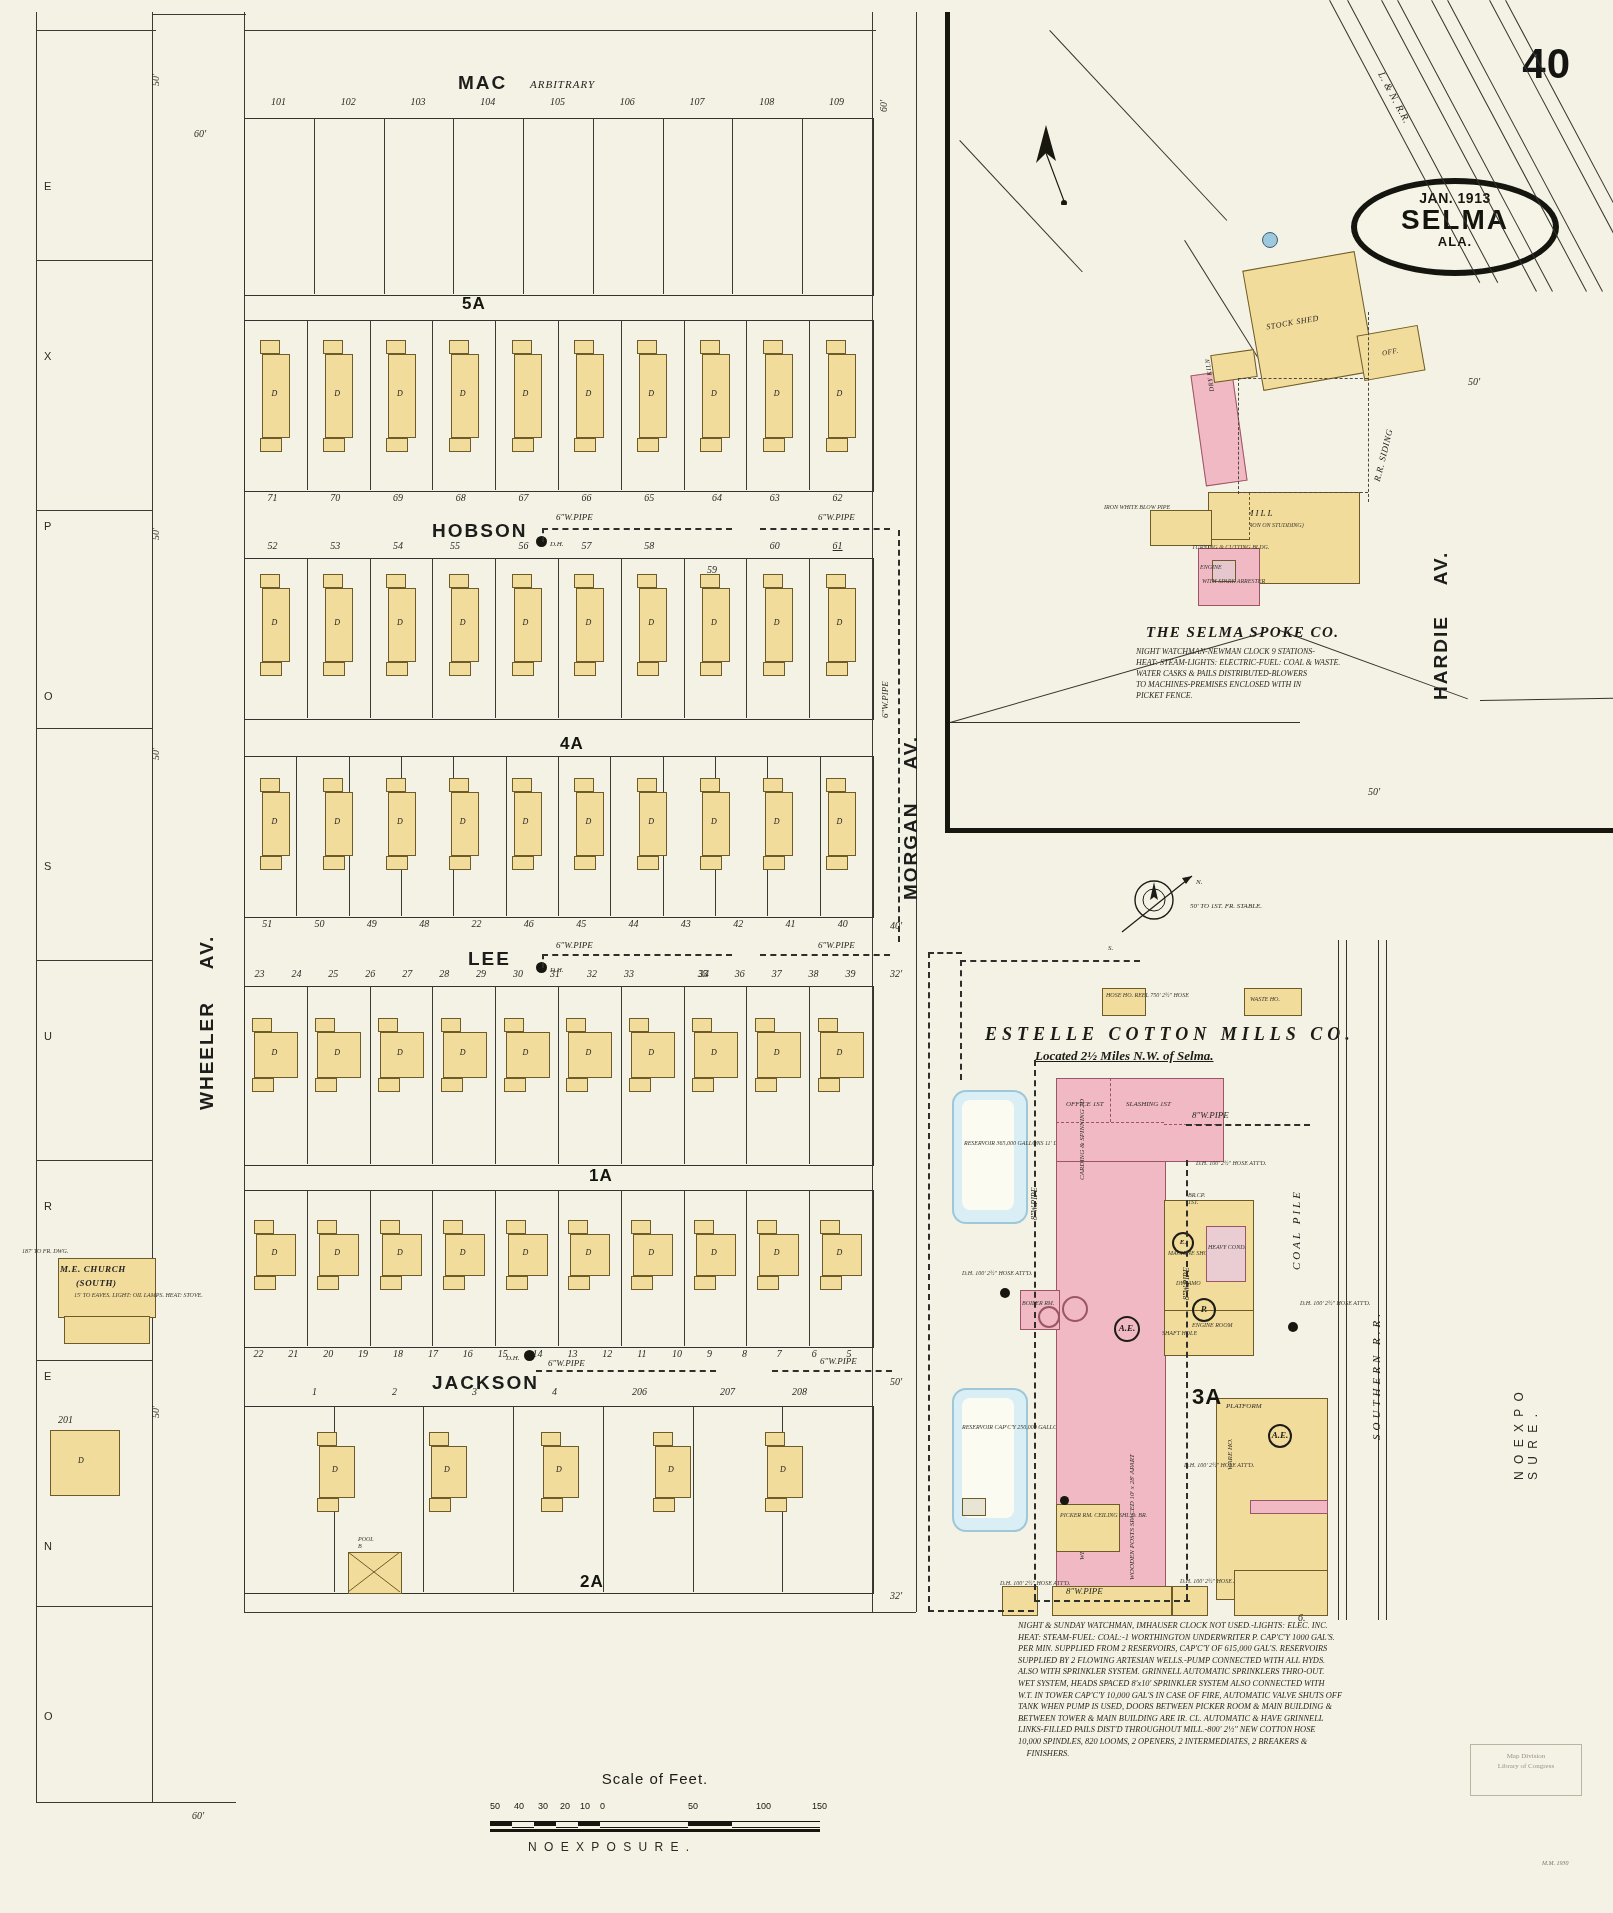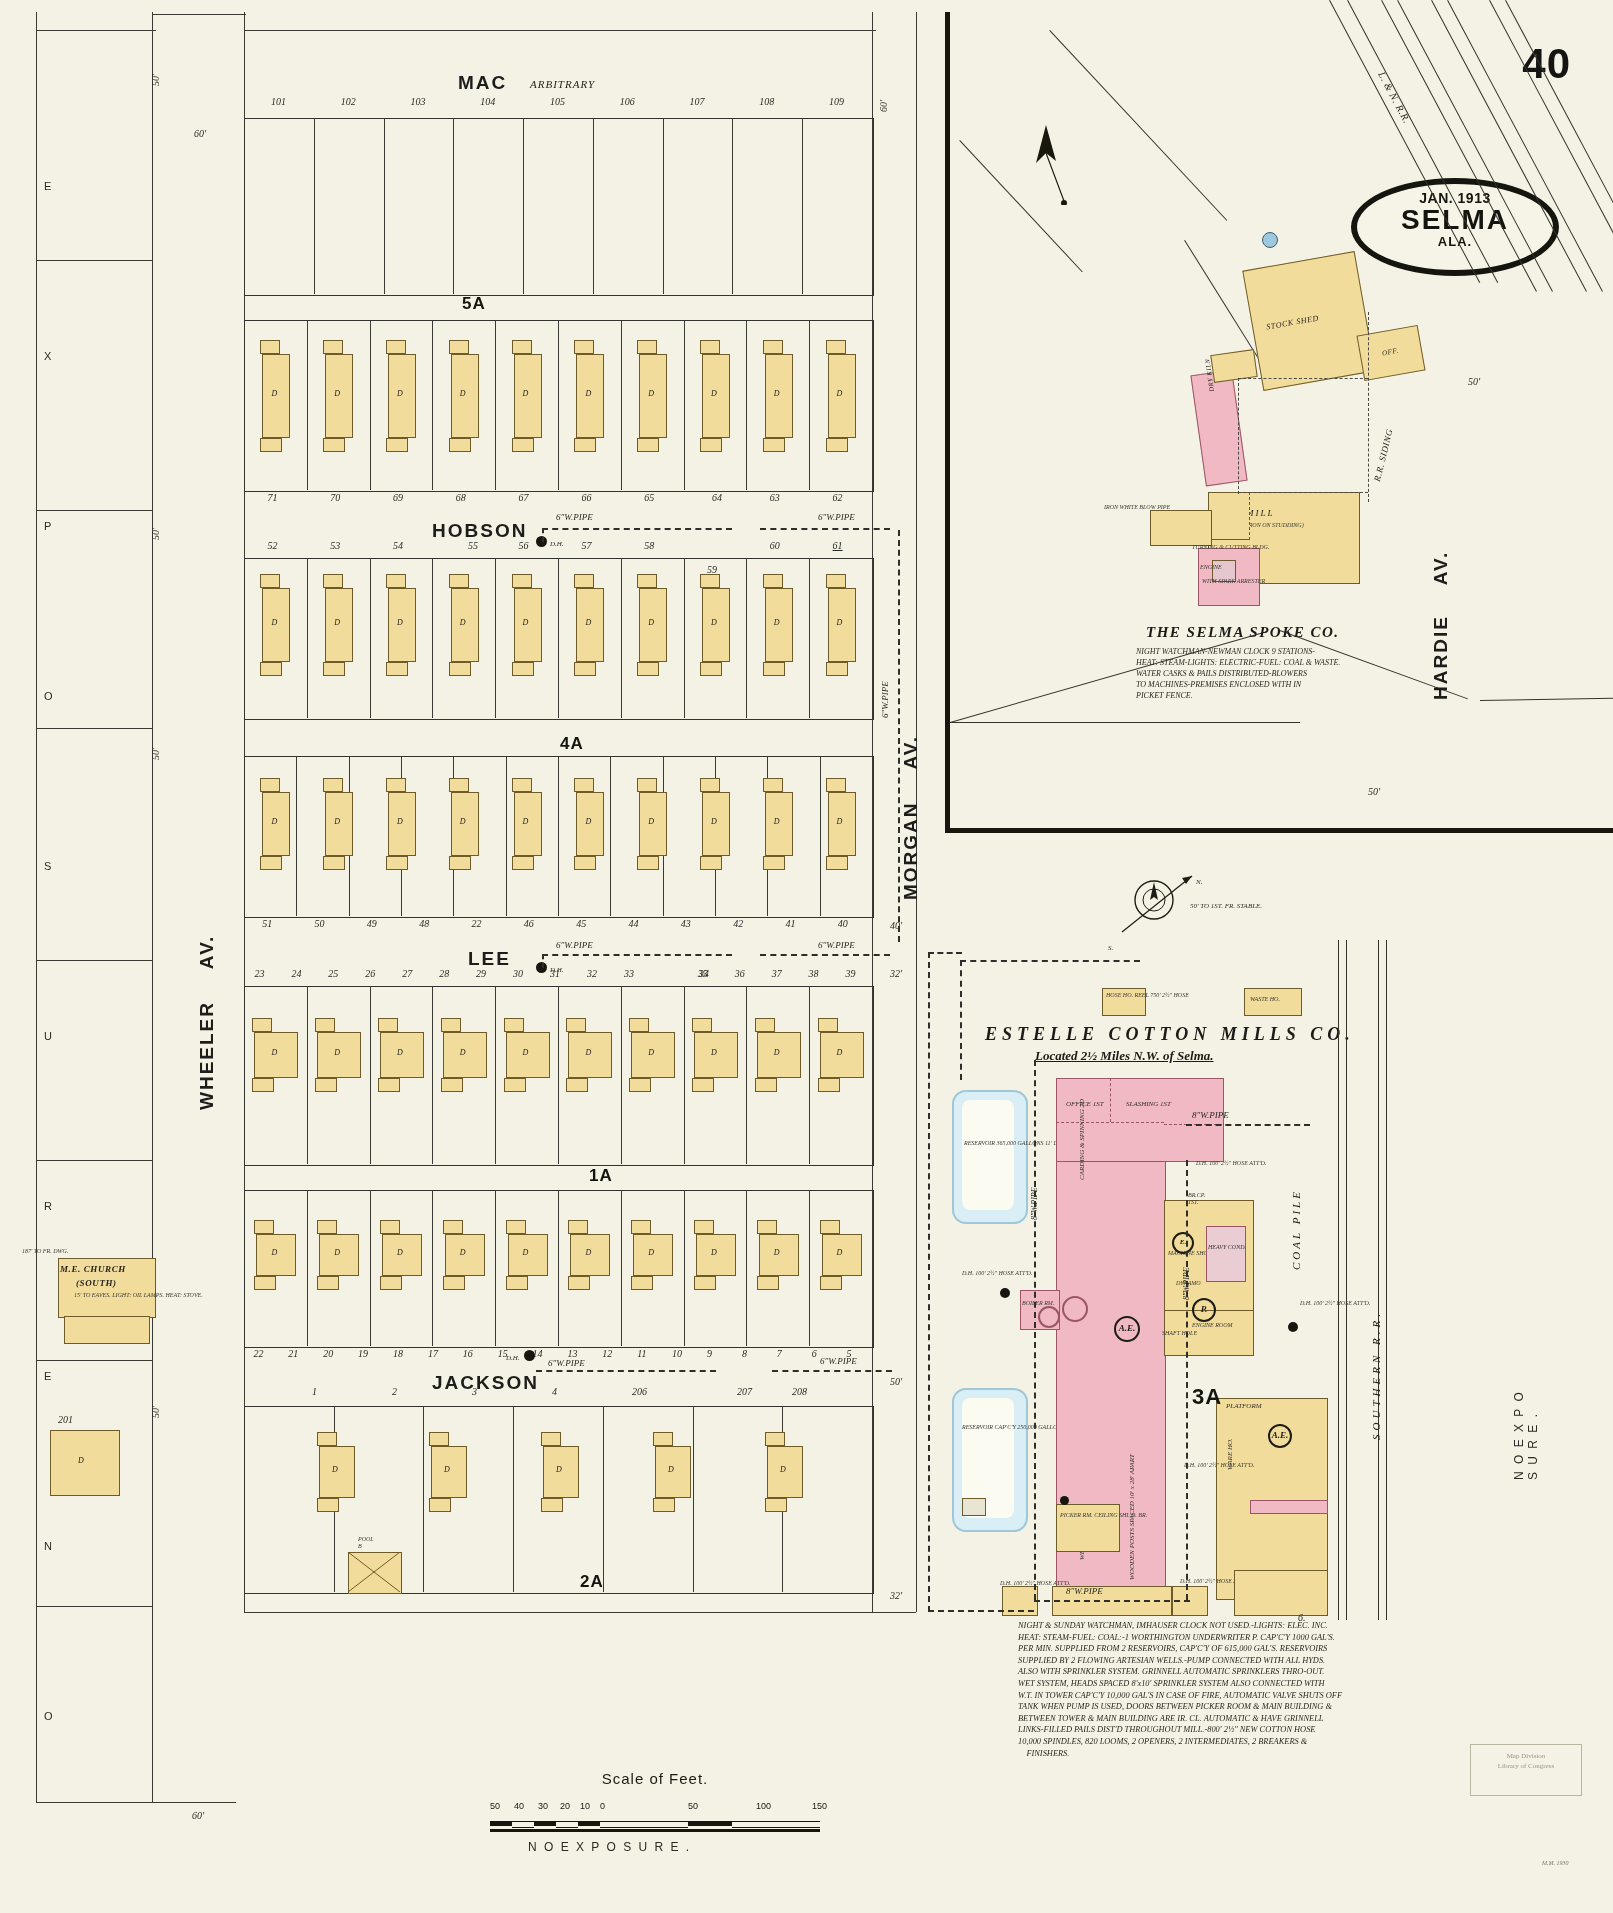--- a/index.html
+++ b/index.html
@@ -350,21 +350,21 @@
   <div class="pipe" style="left:556px;top:512px;">6"W.PIPE</div>
   <div class="dash" style="left:542px;top:528px;width:190px;"></div>
   <div class="dash-v" style="left:542px;top:528px;height:14px;"></div>
   <div class="pipe" style="left:818px;top:512px;">6"W.PIPE</div>
   <div class="dash" style="left:760px;top:528px;width:130px;"></div>
 
   <div id="lotsHobsonBelow">
       <div class="lotnum" style="left:267.4px;top:540px;">52</div>
       <div class="lotnum" style="left:330.2px;top:540px;">53</div>
       <div class="lotnum" style="left:393px;top:540px;">54</div>
-      <div class="lotnum" style="left:468px;top:540px;">55</div>
+      <div class="lotnum" style="left:450px;top:540px;">55</div>
       <div class="lotnum" style="left:518.6px;top:540px;">56</div>
       <div class="lotnum" style="left:581.4px;top:540px;">57</div>
       <div class="lotnum" style="left:644.1999999999999px;top:540px;">58</div>
       <div class="lotnum" style="left:706.9999999999999px;top:564px;font-style:italic;">59</div>
       <div class="lotnum" style="left:769.8px;top:540px;">60</div>
       <div class="lotnum" style="left:832.5999999999999px;top:540px;text-decoration:underline;">61</div>
     </div>
 
   <div class="blk" style="left:244px;top:558px;width:628px;height:160px;"></div>
   <div id="block4aUpper">
@@ -693,21 +693,21 @@
       <div class="hand" style="left:780px;top:1465px;font-size:8px;">D</div>
       <div class="bldg" style="left:765px;top:1432px;width:18px;height:12px;"></div>
       <div class="bldg" style="left:765px;top:1498px;width:20px;height:12px;"></div>
     </div>
   <div id="lotsJacksonBelow">
       <div class="lotnum" style="left:312px;top:1386px;">1</div>
       <div class="lotnum" style="left:392px;top:1386px;">2</div>
       <div class="lotnum" style="left:472px;top:1386px;">3</div>
       <div class="lotnum" style="left:552px;top:1386px;">4</div>
       <div class="lotnum" style="left:632px;top:1386px;">206</div>
-      <div class="lotnum" style="left:737px;top:1386px;">207</div>
+      <div class="lotnum" style="left:720px;top:1386px;">207</div>
       <div class="lotnum" style="left:792px;top:1386px;">208</div>
     </div>
   <div class="blocknum" style="left:580px;top:1572px;">2A</div>
 
   <div class="bldg" style="left:348px;top:1552px;width:52px;height:40px;"></div>
   <svg style="position:absolute;left:348px;top:1552px;" width="52" height="40">
     <line x1="0" y1="0" x2="52" y2="40" stroke="#6d5c2a" stroke-width="1"></line>
     <line x1="52" y1="0" x2="0" y2="40" stroke="#6d5c2a" stroke-width="1"></line>
   </svg>
   <div class="tiny" style="left:358px;top:1536px;">POOL<br>B</div>

